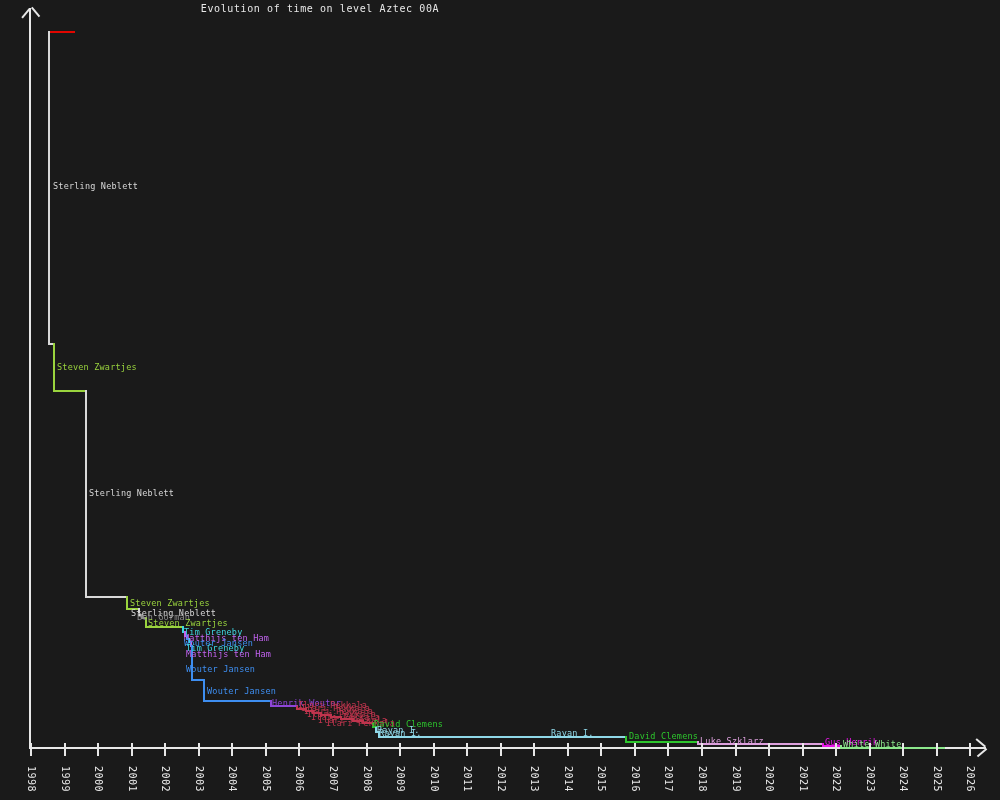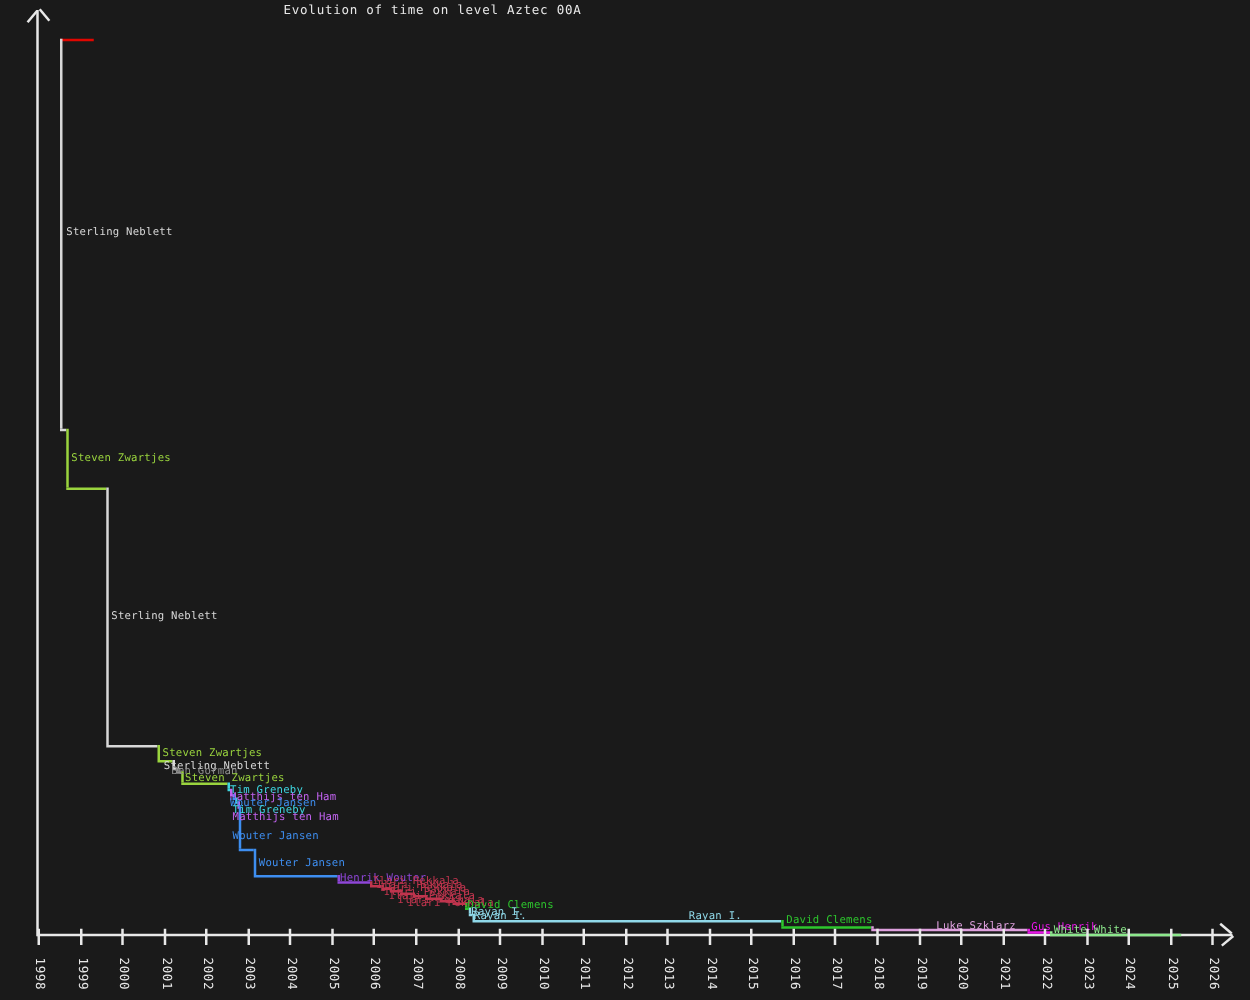--- a/index.html
+++ b/index.html
@@ -1,18 +1,18 @@
 <!DOCTYPE html>
 <html><head>
 <meta charset="utf-8">
 <style>
   html,body{margin:0;padding:0;background:#1a1a1a;}
   #stage{position:relative;width:1000px;height:800px;background:#1a1a1a;overflow:hidden;
          font-family:"DejaVu Sans Mono","Liberation Mono",monospace;}
-  .title{position:absolute;left:346px;top:3px;transform:translateX(-50%);
+  .title{position:absolute;left:320px;top:3px;transform:translateX(-50%);
          color:#e8e8e8;font-size:10px;letter-spacing:0.6px;white-space:nowrap;}
   .axis{position:absolute;background:#e8e8e8;}
   .ah{position:absolute;width:2px;height:12px;background:#e8e8e8;transform-origin:top left;}
   .seg{position:absolute;}
   .lbl{position:absolute;font-size:8.5px;line-height:9px;white-space:nowrap;letter-spacing:0.2px;}
   .tick{position:absolute;width:2px;height:13px;top:743px;background:#e8e8e8;}
   .year{position:absolute;top:766px;color:#e8e8e8;font-size:10px;line-height:10px;
         white-space:nowrap;transform:rotate(90deg);transform-origin:top left;letter-spacing:0.5px;}
 </style>
 </head>
@@ -111,21 +111,21 @@
       <div class="lbl" style="left: 304px; top: 707px; color: rgb(192, 53, 78);">Ilari Pekkala</div>
       <div class="lbl" style="left: 307px; top: 710px; color: rgb(192, 53, 78);">Ilari Pekkala</div>
       <div class="lbl" style="left: 311px; top: 713px; color: rgb(192, 53, 78);">Ilari Pekkala</div>
       <div class="lbl" style="left: 318px; top: 716px; color: rgb(192, 53, 78);">Ilari Pekkala</div>
       <div class="lbl" style="left: 326px; top: 719px; color: rgb(192, 53, 78);">Ilari Pekkala</div>
       <div class="lbl" style="left: 374px; top: 720px; color: rgb(45, 198, 45);">David Clemens</div>
       <div class="lbl" style="left: 377px; top: 726px; color: rgb(143, 216, 232);">Rayan I.</div>
       <div class="lbl" style="left: 379px; top: 729px; color: rgb(143, 216, 232);">Rayan I.</div>
       <div class="lbl" style="left: 551px; top: 729px; color: rgb(143, 216, 232);">Rayan I.</div>
       <div class="lbl" style="left: 629px; top: 732px; color: rgb(45, 198, 45);">David Clemens</div>
-      <div class="lbl" style="left: 721px; top: 737px; color: rgb(221, 160, 221); padding-left: 28px;">Luke Szklarz</div>
+      <div class="lbl" style="left: 672px; top: 737px; color: rgb(221, 160, 221); padding-left: 28px;">Luke Szklarz</div>
       <div class="lbl" style="left: 825px; top: 738px; color: rgb(232, 22, 232);">Gus Henrik</div>
       <div class="lbl" style="left: 843px; top: 740px; color: rgb(140, 232, 140);">White White</div>
       <div class="tick" style="left: 30px;"></div>
       <div class="year" style="left: 36px;">1998</div>
       <div class="tick" style="left: 63.55px;"></div>
       <div class="year" style="left: 69.55px;">1999</div>
       <div class="tick" style="left: 97.1px;"></div>
       <div class="year" style="left: 103.1px;">2000</div>
       <div class="tick" style="left: 130.65px;"></div>
       <div class="year" style="left: 136.65px;">2001</div>

